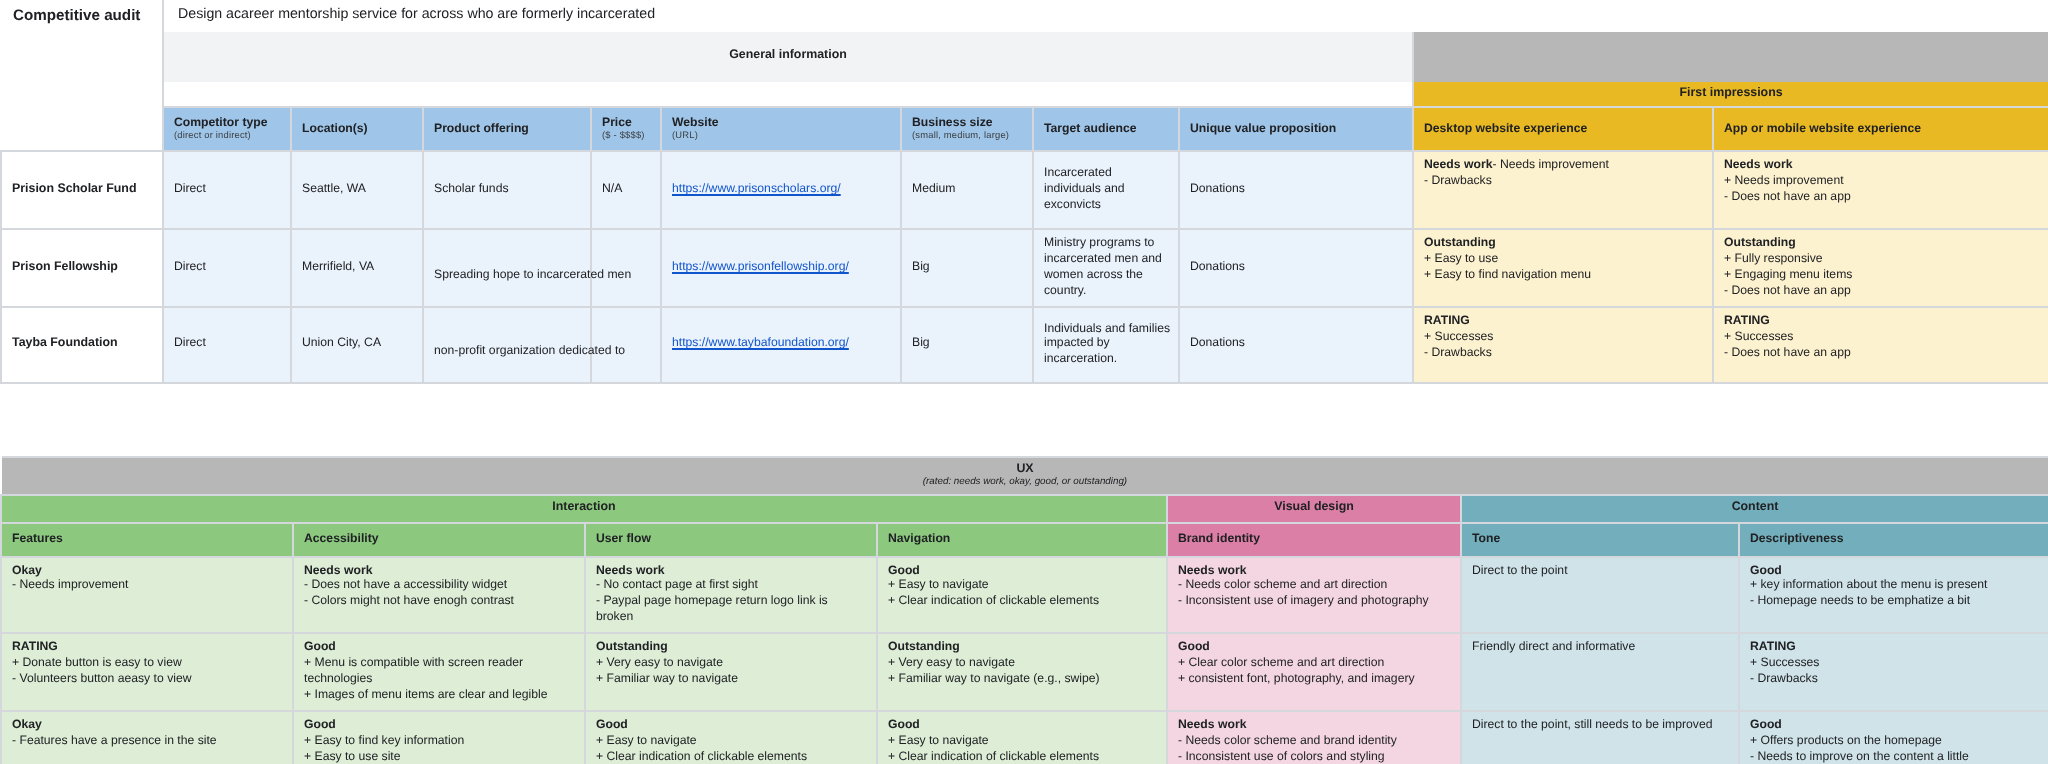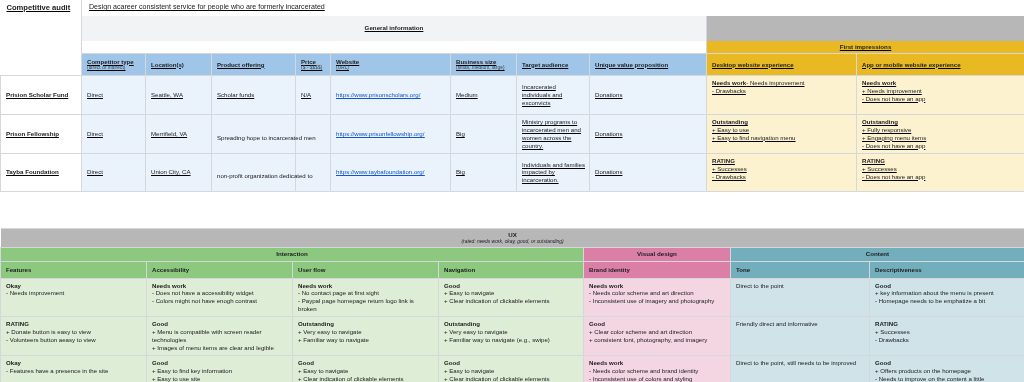--- a/index.html
+++ b/index.html
@@ -81,39 +81,39 @@
   .lnk { color: #1155cc; text-decoration: underline; word-break: break-all; }
   .nowrapcell { white-space: nowrap; overflow: visible; }
   ul.pts { margin: 0; padding: 0; list-style: none; }
   ul.pts li { white-space: normal; }
 </style>
 </head>
 <body>
 
 <div class="sheet">
 
-  <table class="grid" style="position:absolute; left:0; top:0; width:1024px;text-decoration:underline;">
+  <table class="grid" style="position:absolute; left:0; top:0; width:1024px;">
     <colgroup>
       <col style="width:81px">
         <col style="width:64px">
         <col style="width:66px">
       <col style="width:84px">
         <col style="width:35px">
         <col style="width:120px">
       <col style="width:66px">
         <col style="width:73px">
         <col style="width:117px">
       <col style="width:150px">
         <col style="width:168px">
     </colgroup>
     <tbody>
 
       <tr style="height:14px">
         <td class="title-cell">Competitive audit</td>
-        <td class="subtitle-cell" colspan="10">Design acareer consistent service for people who are formerly incarcerated</td>
+        <td class="subtitle-cell" colspan="10">Design acareer mentorship service for across who are formerly incarcerated</td>
       </tr>
 
       <tr style="height:25px">
         <td class="noborder" style="border-right:1px solid #d4d8dd !important"></td>
         <td class="band band-gi nb-l nb-t nb-b" colspan="8">General information</td>
         <td class="band band-gray nb-t nb-b" colspan="2"></td>
       </tr>
 
       <tr style="height:12px">
         <td class="noborder" style="border-right:1px solid #d4d8dd !important"></td>

